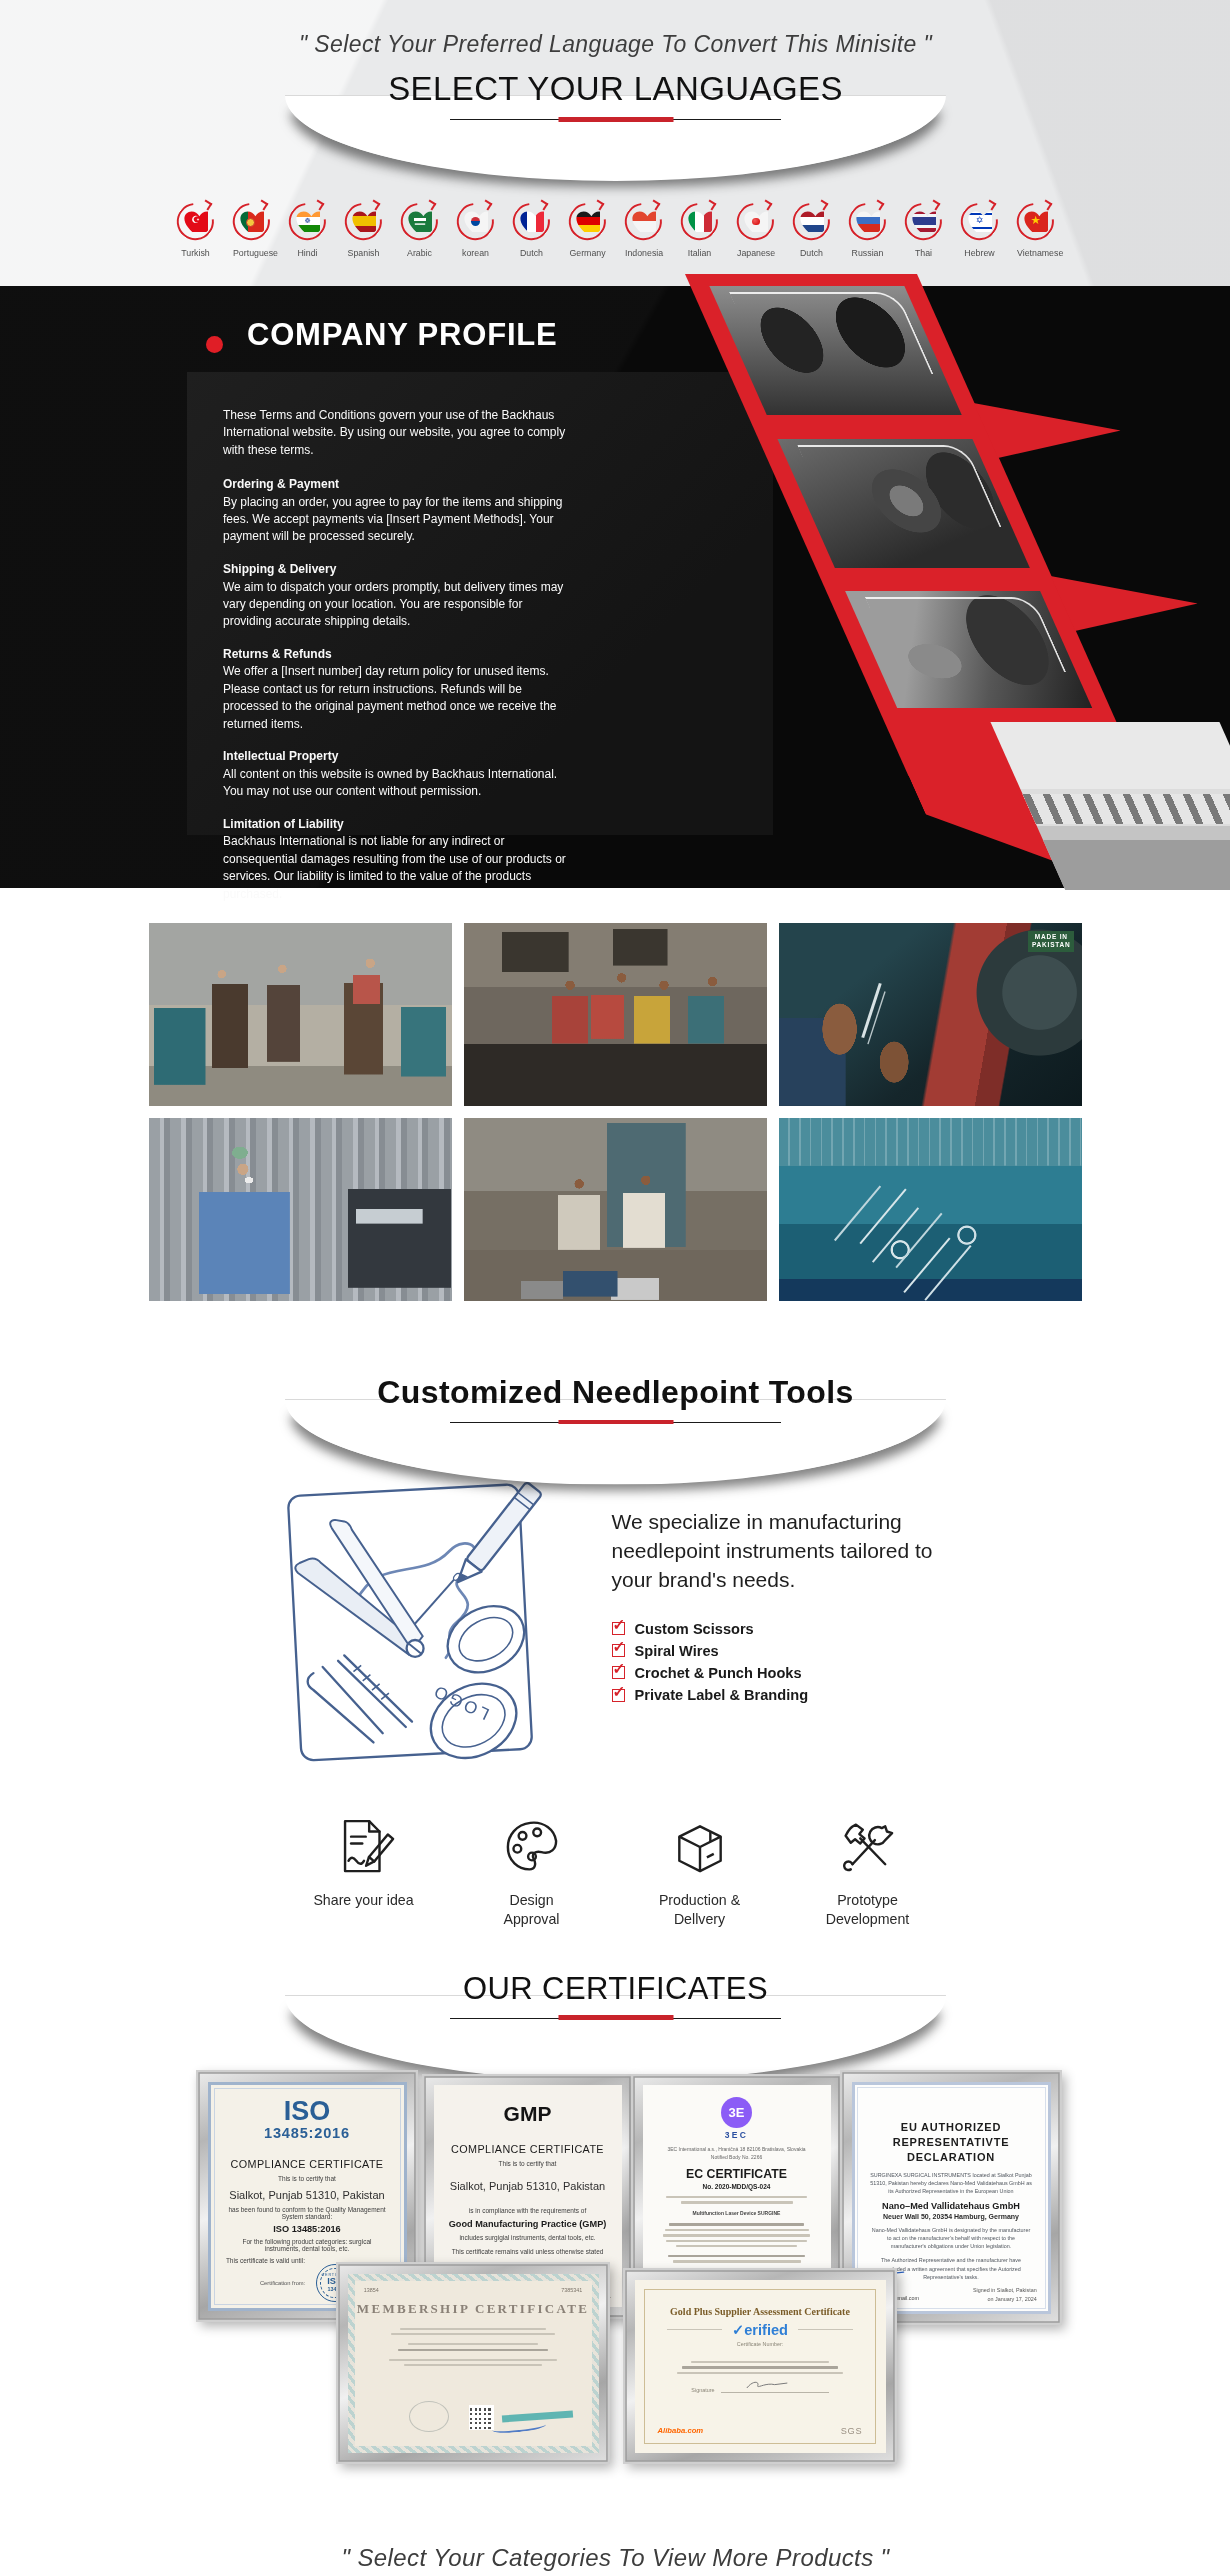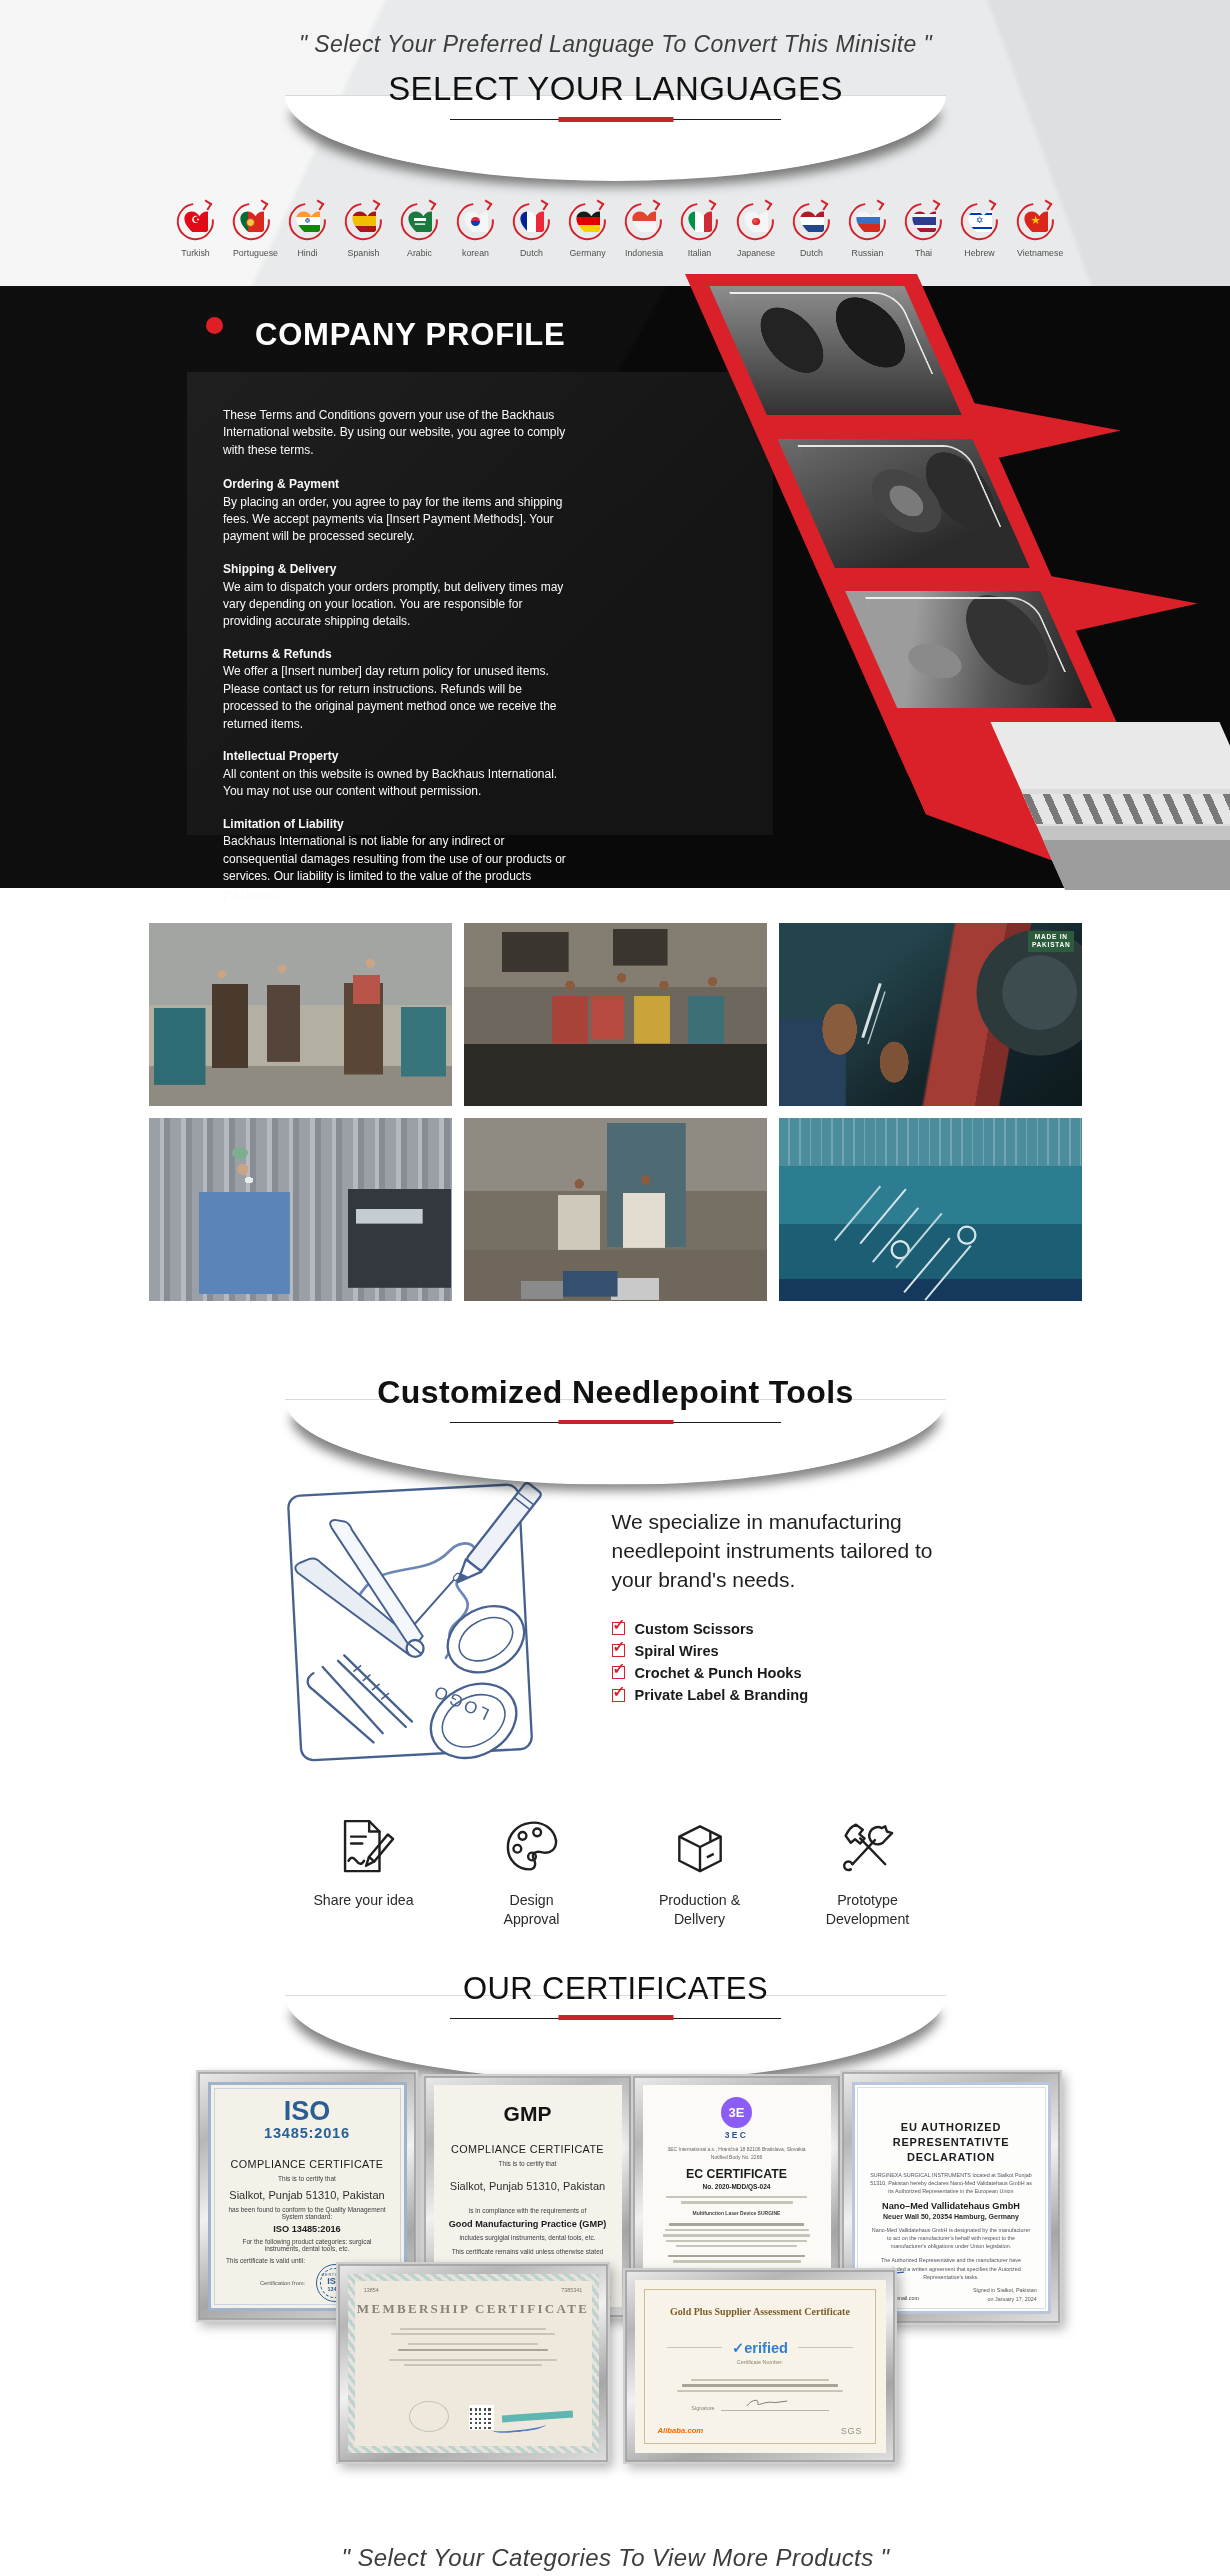--- a/index.html
+++ b/index.html
@@ -55,21 +55,21 @@
   .f-ru{background:linear-gradient(180deg,#f5f5f5 0 30%,#3a6fc4 30% 64%,#d52b1e 64%)}
   .f-th{background:linear-gradient(180deg,#a51931 0 16%,#f4f5f8 16% 31%,#2d3c8e 31% 69%,#f4f5f8 69% 84%,#a51931 84%)}
   .f-il{background:linear-gradient(180deg,#fff 0 12%,#0038b8 12% 22%,#fff 22% 78%,#0038b8 78% 88%,#fff 88%)}
   .f-il::after{content:"✡";color:#0038b8;font-size:9.2px}
   .f-vn{background:#da251d}.f-vn::after{content:"★";color:#ffcd00;font-size:11.5px;transform:translateY(-52%)}
   .lang-label{margin-top:9.2px;font-size:8.8px;color:#4f4f4f}
 
   
   #sec-profile{position:relative;height:602px;background:
      linear-gradient(120deg,rgba(255,255,255,.025) 0 42%,rgba(255,255,255,0) 42.5%),#090909}
-  .cp-head{position:absolute;left:206px;top:31px;display:flex;align-items:flex-start;gap:32px}
+  .cp-head{position:absolute;left:206px;top:31px;display:flex;align-items:flex-end;gap:24px}
   .cp-head .dot{width:17px;height:17px;border-radius:50%;background:#e01e26}
   .cp-head h2{color:#fff;font-size:31px;font-weight:bold;letter-spacing:0.8px}
   .cp-panel{position:absolute;left:187px;top:86px;width:586px;height:463px;
      background:linear-gradient(135deg,#1f1f1f,#141414 70%);padding:35px 0 0 36px}
   .cp-text{width:350px;color:#fafafa;font-size:12px;line-height:1.45}
   .cp-text .cp-intro{margin-bottom:17px}
   .cp-block{margin-bottom:15.4px}
   .cp-block h4{font-size:12px;font-weight:bold}
   
   .cp-art{position:absolute;left:671px;top:-12.3px;width:431px;height:638px;z-index:3;pointer-events:none}
@@ -244,21 +244,21 @@
   .mem-title{font-family:"Liberation Serif",serif;font-size:13px;font-weight:bold;letter-spacing:2.3px;color:#8a8177;margin-top:7.7px}
   .mem-qr{position:absolute;left:115px;bottom:17px;width:23px;height:23px;background:
      repeating-linear-gradient(90deg,#2a2a2a 0 2.3px,#fff 2.3px 4.6px),repeating-linear-gradient(0deg,#2a2a2a 0 2.3px,#fff 2.3px 4.6px);
      background-blend-mode:screen;outline:1.5px solid #fff}
   .mem-seal{position:absolute;left:54px;bottom:14px;width:40px;height:31px;border:1.5px solid #9aa39e;border-radius:50%;opacity:.55}
   .mem-stamp1{position:absolute;right:18.5px;bottom:26px;width:71px;height:7px;background:#2fa3a3;opacity:.75;transform:rotate(-4deg)}
   .mem-stamp2{position:absolute;right:46px;bottom:14px;width:54px;height:9.2px;border-bottom:2.3px solid #2b62c1;border-radius:50%;opacity:.8;transform:rotate(-6deg)}
   .gold-paper{background:#f7f3e8;padding-top:26px}
   .gold-paper::after{content:"";position:absolute;inset:9.2px;border:0.8px solid #cdbd95;pointer-events:none}
   .gold-title{font-family:"Liberation Serif",serif;font-size:10px;font-weight:bold;color:#7a5c28}
-  .verified-row{display:flex;align-items:center;justify-content:center;gap:10px;margin-top:22px}
+  .verified-row{display:flex;align-items:center;justify-content:center;gap:10px;margin-top:4px}
   .vline{width:55px;border-top:0.8px solid #c9c4b8}
   .verified{color:#2f7fd6;font-size:14.6px;font-weight:bold}
   .verified::before{content:"✓";color:#2f7fd6;font-weight:bold}
   .gold-no{font-size:5.4px;color:#8a8577;margin-top:3.1px}
   .gold-sig-row{display:flex;justify-content:center;gap:6.2px;margin-top:9.2px;align-items:flex-end}
   .gold-sig-label{font-size:5.4px;color:#8a8577}
   .gold-sig-line{width:108px;border-bottom:0.8px solid #b9b4a8;height:9.2px;position:relative}
   .gold-foot{position:absolute;left:23px;right:23px;bottom:17px;display:flex;justify-content:space-between;align-items:center}
   .alibaba{color:#f60;font-size:7.7px;font-weight:bold;font-style:italic}
   .sgs{color:#9a9083;font-size:9.2px;font-weight:normal;letter-spacing:0.8px}

